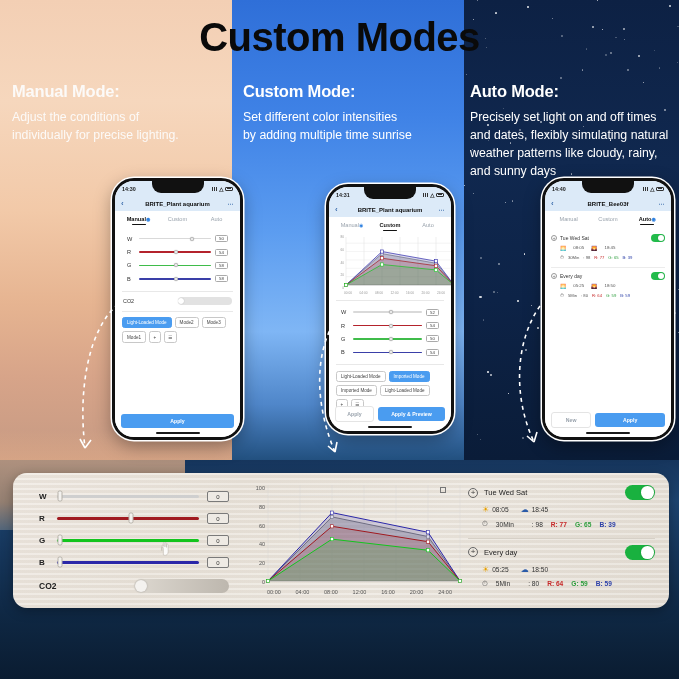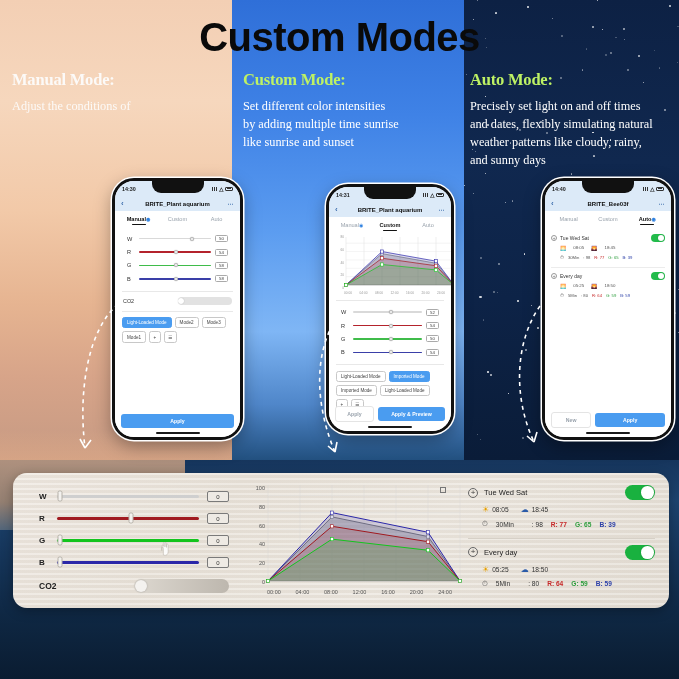--- a/index.html
+++ b/index.html
@@ -42,23 +42,23 @@
     position: absolute; left: 0; top: 430px; width: 232px; height: 60px;
     background: linear-gradient(180deg, rgba(255,200,150,.0), rgba(255,190,140,.55));
   }
 
   
   #title {
     position: absolute; top: 15px; left: 0; width: 679px;
     text-align: center; font-size: 40px; font-weight: bold;
     color: #0a0a0a; letter-spacing: -.5px;
   }
-  .col { position: absolute; top: 70px; font-family: Liberation Serif, serif; }
+  .col { position: absolute; top: 82px; }
   .col h3 {
-    font-size: 16.5px; font-weight: bold; color: #bef264;
+    font-size: 16.5px; font-weight: bold; color: #ffffff;
     margin-bottom: 7px; letter-spacing: -.2px;
   }
   .col p { font-size: 12.3px; color: #ffffff; line-height: 18px; }
   #col1 { left: 12px; width: 215px; }
   #col1 h3, #col1 p { color: #fdfdfd; opacity: .93; }
   #col2 { left: 243px; width: 215px; }
   #col3 { left: 470px; width: 212px; }
 
   
   .phone {
@@ -378,26 +378,26 @@
   <div class="sunband"></div>
   <div class="bg-water"></div>
   <div class="bg-water-left"></div>
 </div>
 
 <div id="title">Custom Modes</div>
 
 <div class="col" id="col1">
   <h3>Manual Mode:</h3>
   <p>Adjust the conditions of</p>
+  <p>individually for precise lighting.</p>
 </div>
 <div class="col" id="col2">
   <h3>Custom Mode:</h3>
   <p>Set different color intensities</p>
   <p>by adding multiple time sunrise</p>
-  <p>like sunrise and sunset</p>
 </div>
 <div class="col" id="col3">
   <h3>Auto Mode:</h3>
   <p>Precisely set light on and off times</p>
   <p>and dates, flexibly simulating natural</p>
   <p>weather patterns like cloudy, rainy,</p>
   <p>and sunny days</p>
 </div>
 
 <div class="phone" id="phone1">

